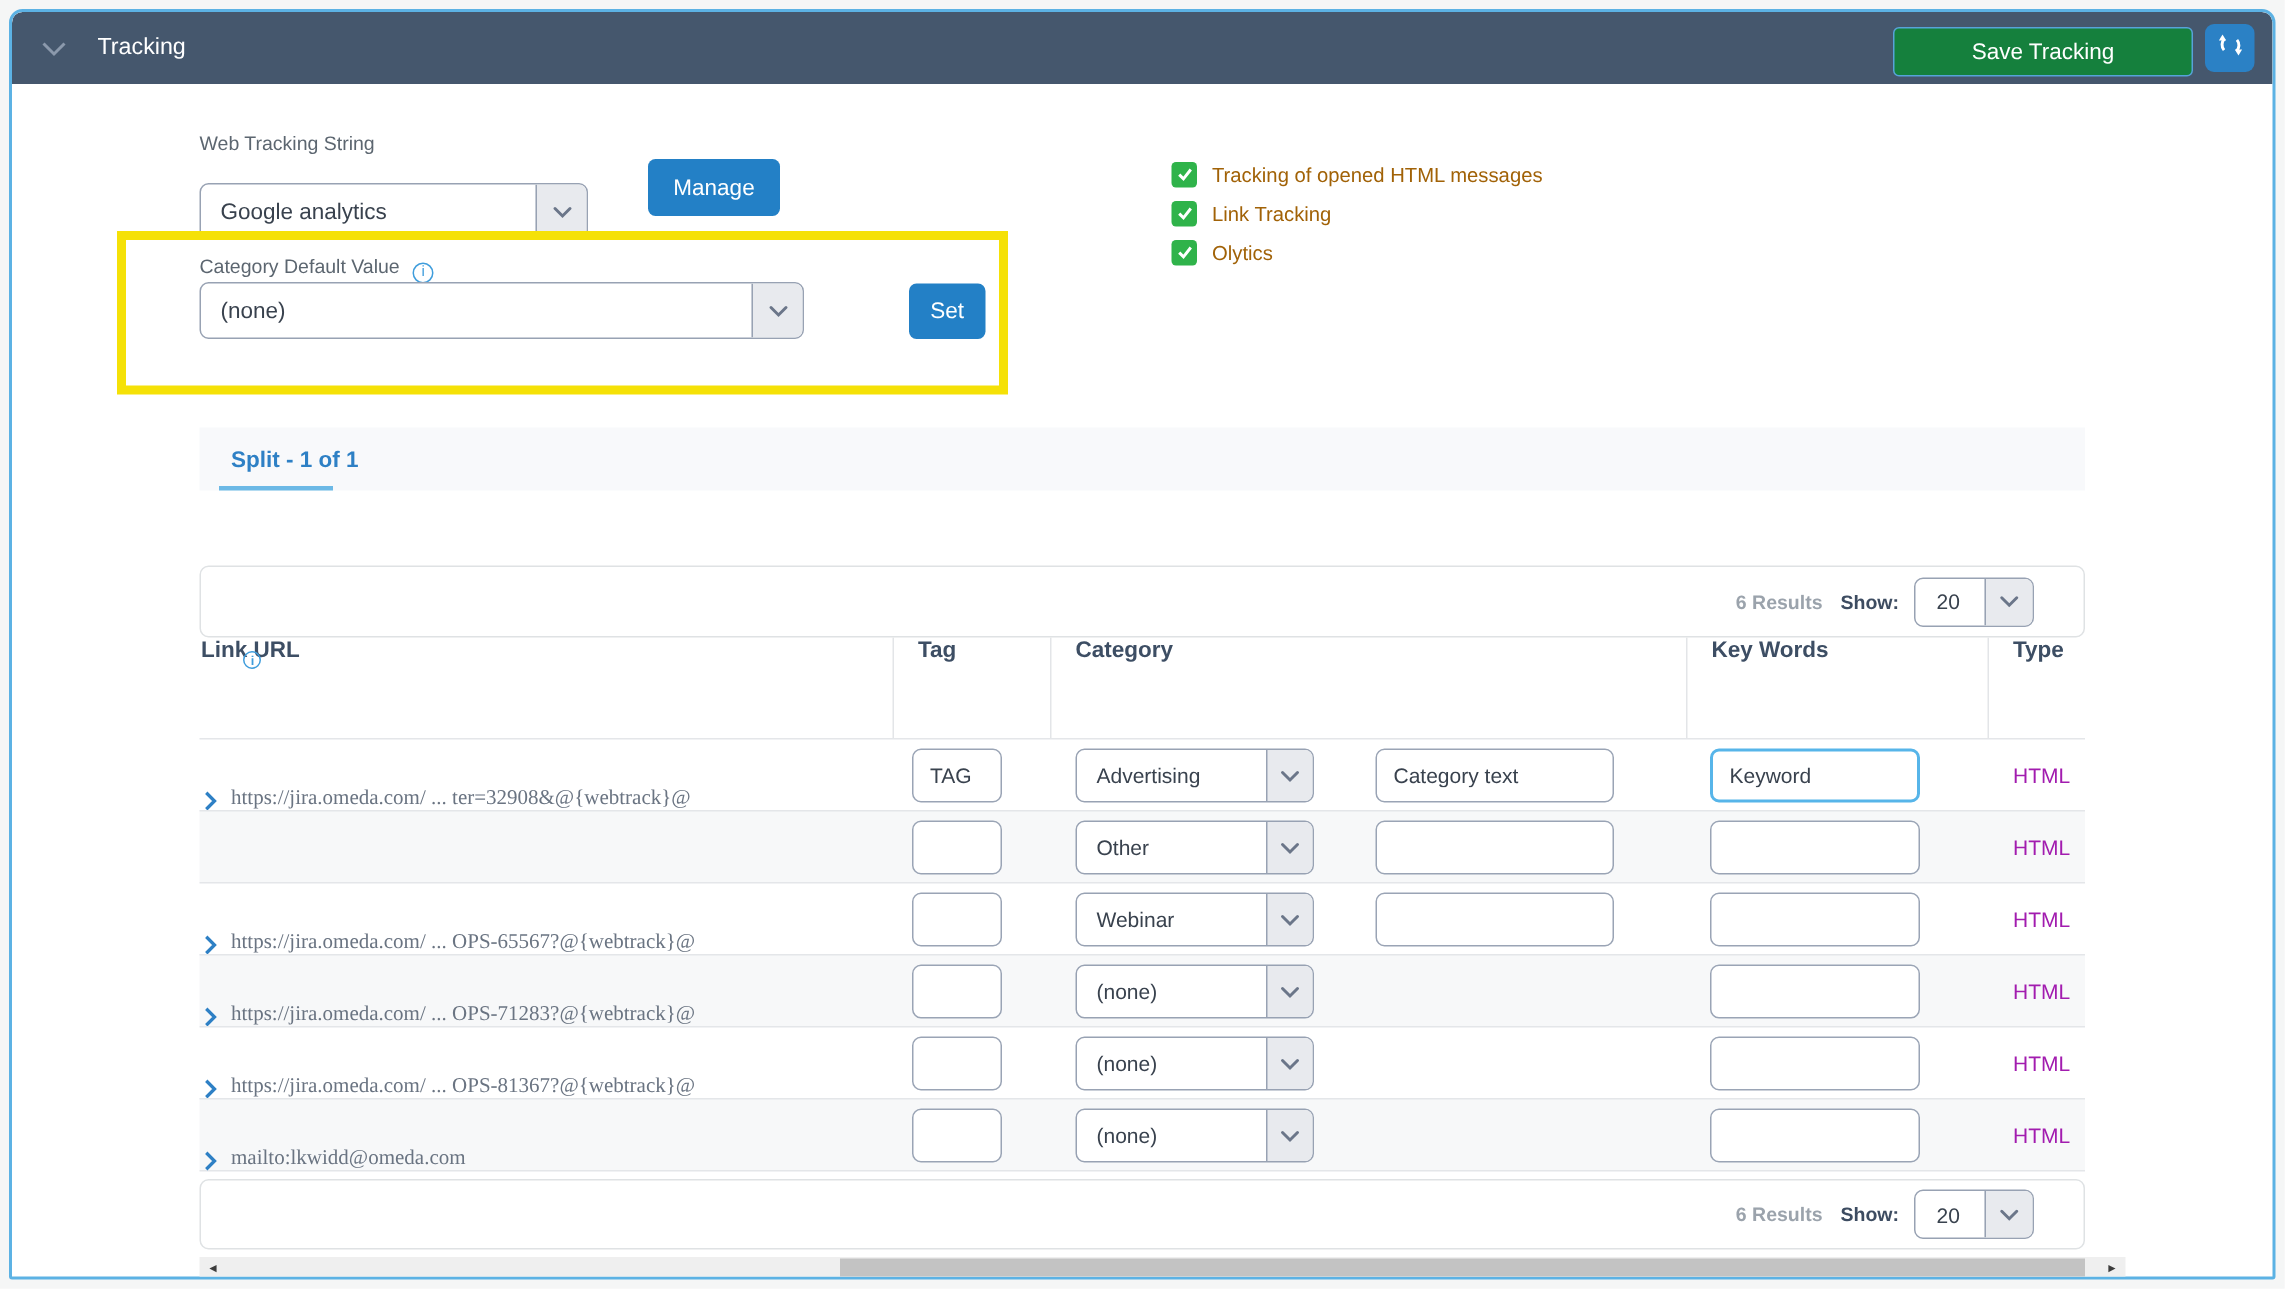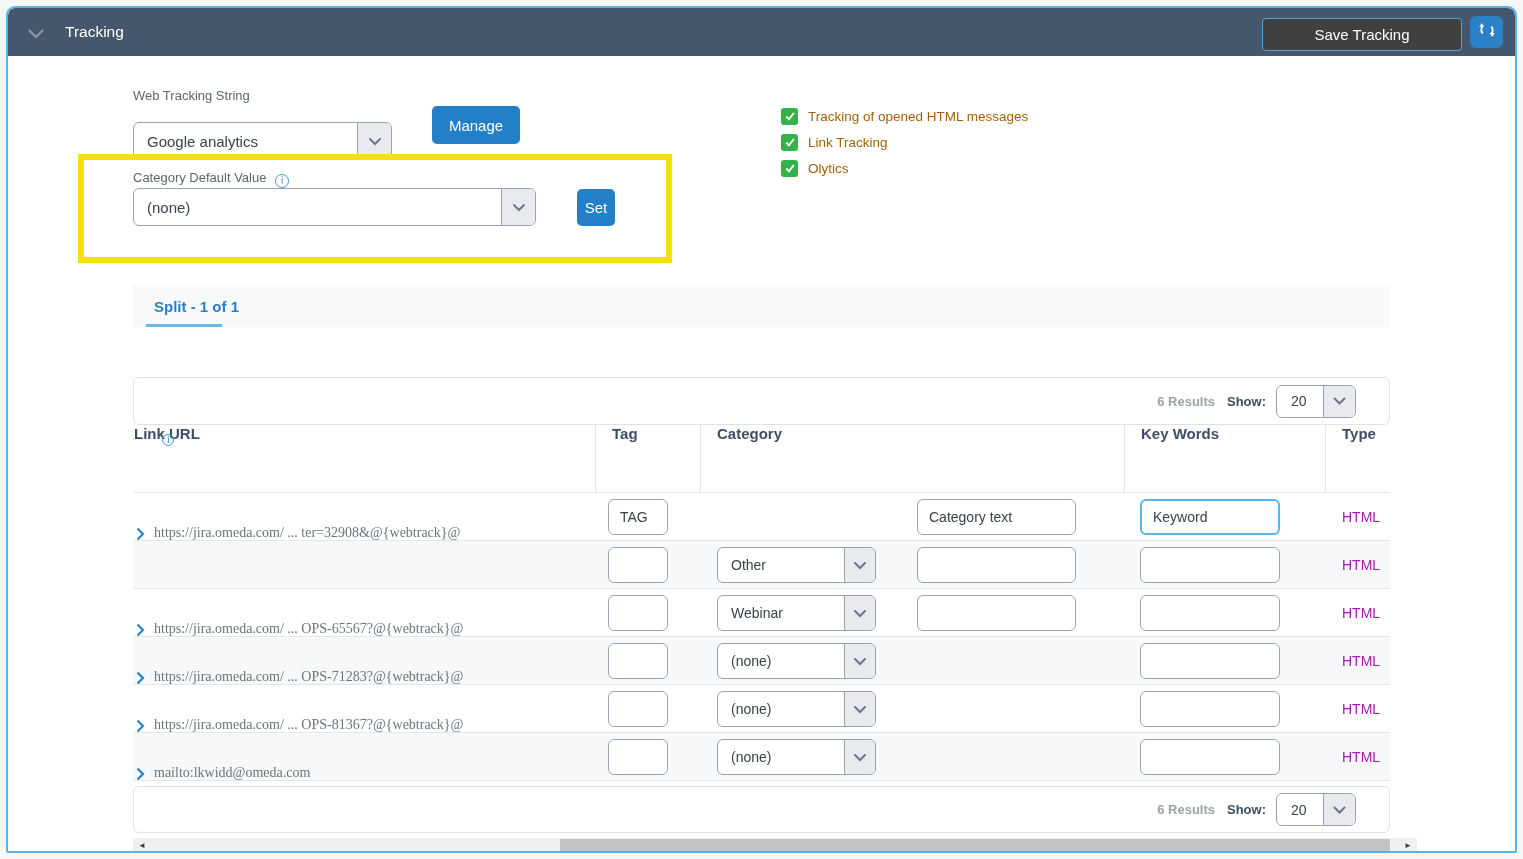--- a/index.html
+++ b/index.html
@@ -9,21 +9,21 @@
     border:2px solid #5cb2e4; border-radius:9px 9px 2px 2px; background:#fff; overflow:hidden; }
   .frame-inner { position:absolute; left:0; top:0; width:1507px; height:843px; }
 
   
   .topbar { position:absolute; left:0; top:0; width:1507px; height:48px;
     background:#45576d; border-radius:7px 7px 0 0; }
   .collapse-chev { position:absolute; left:19px; top:17px; cursor:pointer; }
   .topbar-title { position:absolute; left:57px; top:0; line-height:48px;
     color:#fff; font-size:15.5px; }
   .save-btn { position:absolute; left:1254px; top:10px; width:200px; height:33px;
-    background:#404040; border:1px solid #57a3d8; border-radius:4px; color:#fff;
+    background:#15803d; border:1px solid #57a3d8; border-radius:4px; color:#fff;
     font-size:15px; display:flex; align-items:center; justify-content:center; cursor:pointer; }
   .refresh-btn { position:absolute; left:1462px; top:8px; width:33px; height:32px;
     background:#2b81c5; border-radius:6px; display:flex; align-items:center;
     justify-content:center; cursor:pointer; }
 
   
   .field-label { position:absolute; font-size:13px; color:#5c6670; }
   .select { background:#fff; border:1px solid #98a2b3; border-radius:6px;
     display:flex; align-items:stretch; overflow:hidden; cursor:pointer; }
   .select-value { flex:1; display:flex; align-items:center; padding-left:13px;
@@ -32,21 +32,21 @@
     display:flex; align-items:center; justify-content:center; }
   .blue-btn { background:#2380c6; border:none; border-radius:5px; color:#fff;
     font-size:15px; display:flex; align-items:center; justify-content:center; cursor:pointer; }
 
   .web-select { position:absolute; left:125px; top:98px; width:259px; height:38px;margin-top:16px; }
   .manage-btn { position:absolute; left:424px; top:98px; width:88px; height:38px; }
 
   .hilite-box { position:absolute; left:70px; top:146px; width:594px; height:109px;
     border:6px solid #f5e107; }
   .cat-select { position:absolute; left:125px; top:180px; width:403px; height:38px; }
-  .set-btn { position:absolute; left:569px; top:181px; width:38px; height:37px; }
+  .set-btn { position:absolute; left:598px; top:181px; width:51px; height:37px; }
 
   .info-icon { display:inline-flex; width:14px; height:14px; border:1px solid #3f9ddc;
     border-radius:50%; color:#3f9ddc; font-size:10px; align-items:center;
     justify-content:center; margin-left:5px; vertical-align:-2px; }
 
   
   .chk-row { position:absolute; left:773px; height:18px; display:flex; align-items:center; }
   .chk-box { width:17px; height:17px; background:#2fb34a; border-radius:3px;
     display:flex; align-items:center; justify-content:center; cursor:pointer; }
   .chk-label { margin-left:10px; font-size:13.5px; color:#a16207; }
@@ -229,20 +229,28 @@
     <div class="trow">
       <span class="cell-url">
         <span class="row-chevron">
           <svg width="9" height="14" viewBox="0 0 9 14">
                   <polyline points="1.5,1.5 7,7 1.5,12.5" fill="none" stroke="#2e80c5" stroke-width="2.2"></polyline>
                 </svg>
         </span>
         <span class="url-text">https://jira.omeda.com/ ... ter=32908&amp;@{webtrack}@</span>
       </span>
       <input class="txt-input tag-input" value="TAG" style="">
+      <div class="select row-select">
+        <span class="select-value">Advertising</span>
+        <span class="select-arrow">
+          <svg width="14" height="9" viewBox="0 0 14 9">
+                  <polyline points="2,2 7,7 12,2" fill="none" stroke="#6b7689" stroke-width="2" stroke-linecap="round"></polyline>
+                </svg>
+        </span>
+      </div>
       <input class="txt-input cat-text-input" value="Category text" style="">
       <input class="txt-input keyword-input focused" value="Keyword" style="">
       <span class="type-text">HTML</span>
     </div>
 
     <div class="trow alt">
       <input class="txt-input tag-input" style="">
       <div class="select row-select">
         <span class="select-value">Other</span>
         <span class="select-arrow">

